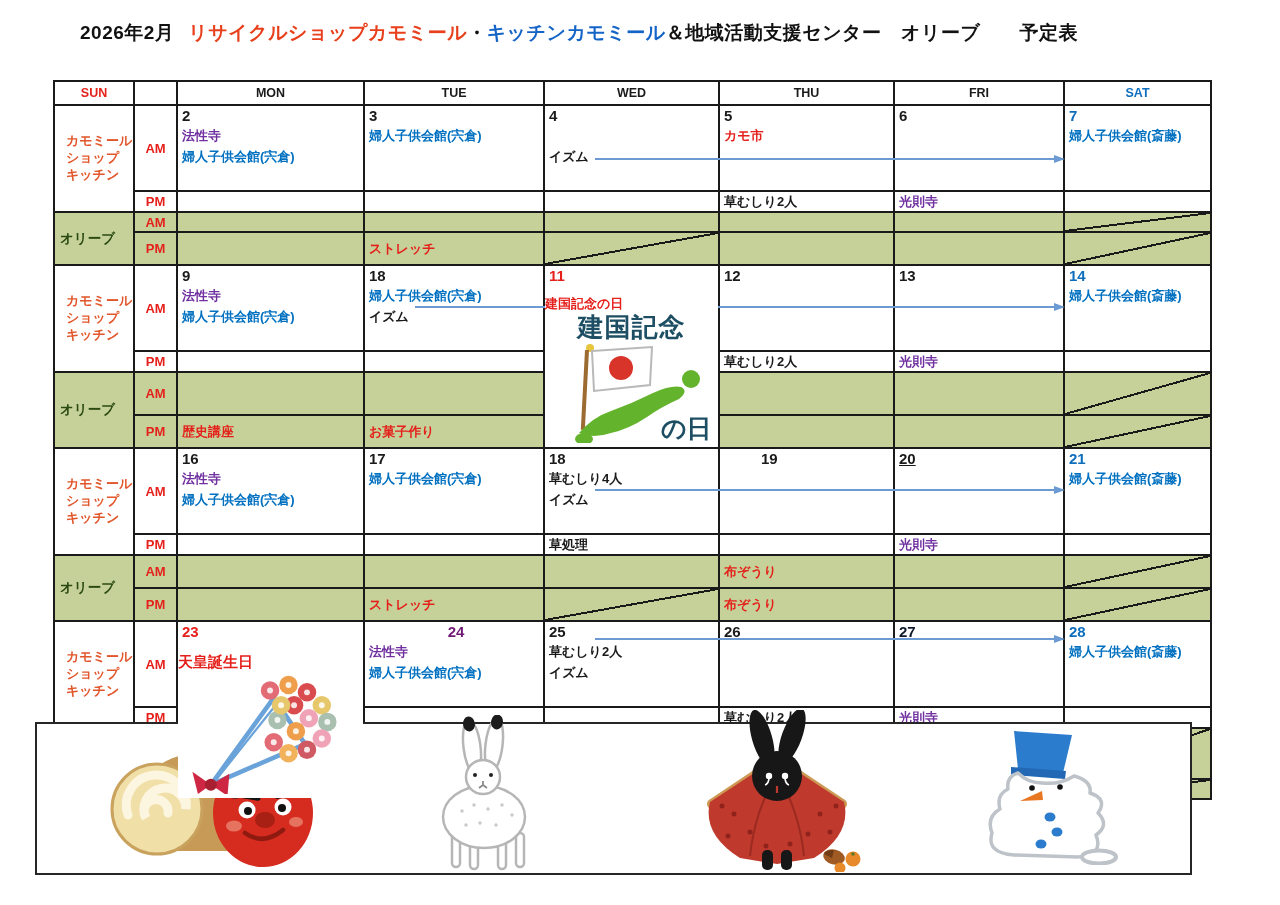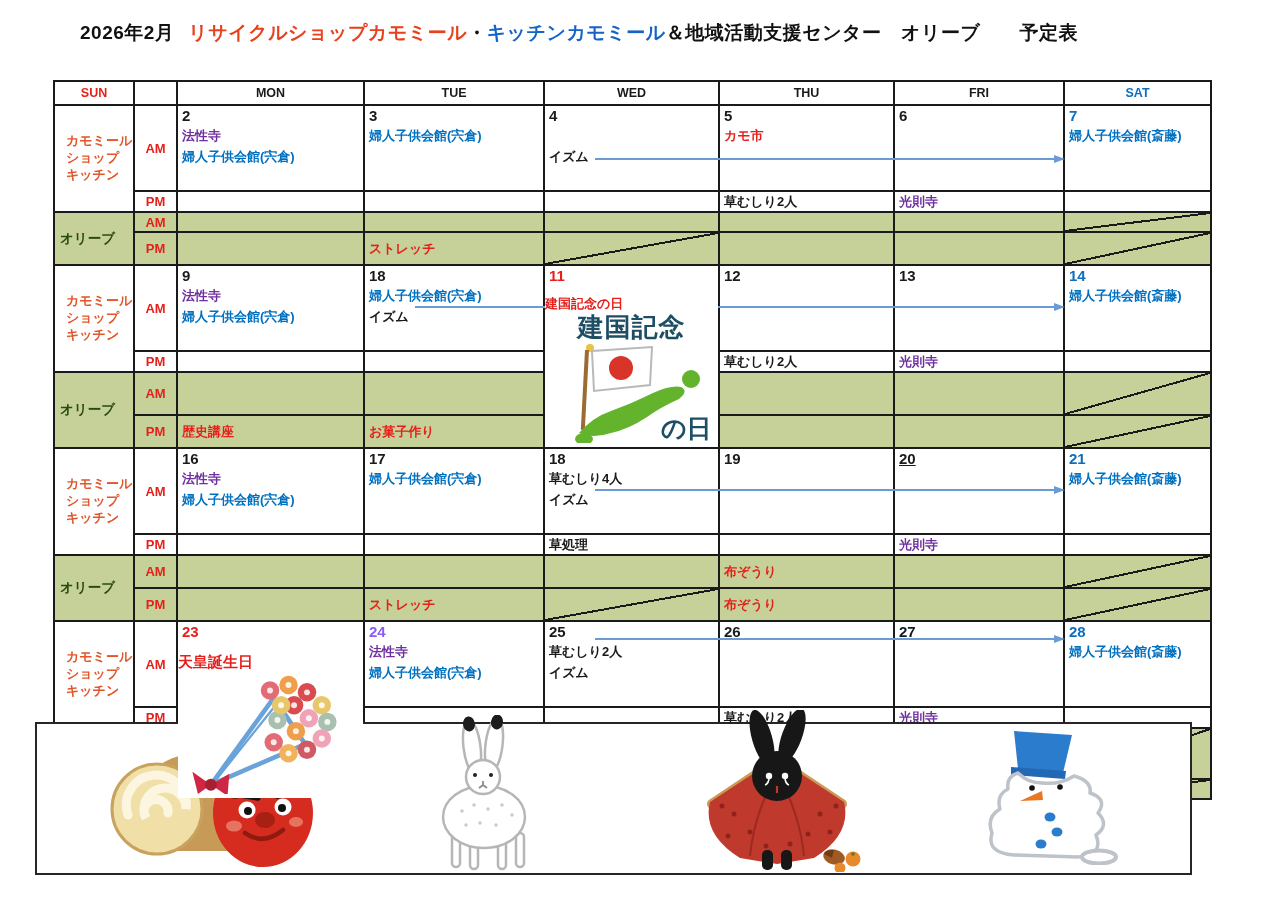--- a/index.html
+++ b/index.html
@@ -229,21 +229,21 @@
             <td>
               <div class="num" style="color: rgb(26, 26, 26);">17</div>
               <div class="line" style="color: rgb(0, 112, 192);">婦人子供会館(宍倉)</div>
             </td>
             <td>
               <div class="num" style="color: rgb(26, 26, 26);">18</div>
               <div class="line" style="color: rgb(26, 26, 26);">草むしり4人</div>
               <div class="line" style="color: rgb(26, 26, 26);">イズム</div>
             </td>
             <td>
-              <div class="num" style="color: rgb(26, 26, 26);">19</div>
+              <div class="num" style="color: rgb(26, 26, 26); margin-left: 37px;">19</div>
             </td>
             <td>
               <div class="num" style="color: rgb(26, 26, 26); text-decoration: underline;">20</div>
             </td>
             <td>
               <div class="num" style="color: rgb(14, 110, 190);">21</div>
               <div class="line" style="color: rgb(0, 112, 192);">婦人子供会館(斎藤)</div>
             </td>
           </tr>
           <tr class="r-pm">
@@ -324,21 +324,21 @@
                   <circle cx="118" cy="36" r="3.2" fill="#fff" opacity=".85"></circle>
                   <circle cx="134" cy="50" r="10" fill="#f0a3b6"></circle>
                   <circle cx="134" cy="50" r="3.2" fill="#fff" opacity=".85"></circle>
                   <circle cx="120" cy="64" r="10" fill="#ef9f4b"></circle>
                   <circle cx="120" cy="64" r="3.2" fill="#fff" opacity=".85"></circle>
                   <circle cx="104" cy="36" r="10" fill="#e7c76c"></circle>
                   <circle cx="104" cy="36" r="3.2" fill="#fff" opacity=".85"></circle>
                 </svg></div>
             </td>
             <td>
-              <div class="num" style="color: #8b5cf6;">24</div>
+              <div class="num" style="color: #701a75; text-align: center;">24</div>
               <div class="line" style="color: rgb(112, 48, 160);">法性寺</div>
               <div class="line" style="color: rgb(0, 112, 192);">婦人子供会館(宍倉)</div>
             </td>
             <td>
               <div class="num" style="color: rgb(26, 26, 26);">25</div>
               <div class="line" style="color: rgb(26, 26, 26);">草むしり2人</div>
               <div class="line" style="color: rgb(26, 26, 26);">イズム</div>
             </td>
             <td>
               <div class="num" style="color: rgb(26, 26, 26);">26</div>

